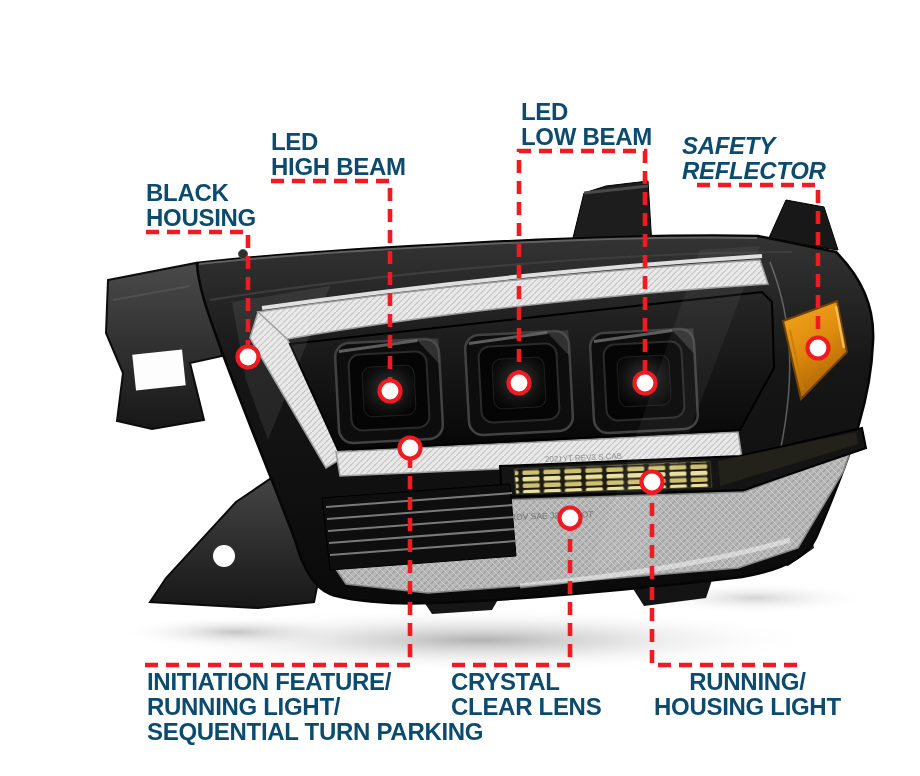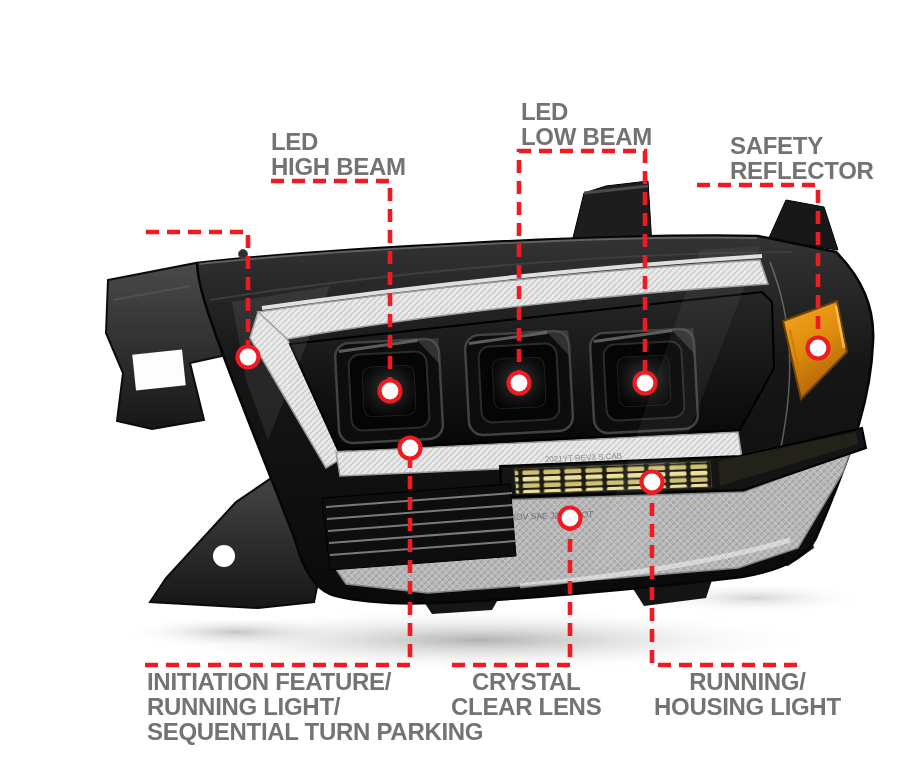--- a/index.html
+++ b/index.html
@@ -6,29 +6,29 @@
   html,body{margin:0;padding:0;background:#fff;}
   .stage{
     position:relative;width:920px;height:776px;background:#ffffff;
     overflow:hidden;font-family:"Liberation Sans",sans-serif;
   }
   .stage svg.art,.stage svg.overlay{position:absolute;left:0;top:0;}
   .stage svg.overlay{pointer-events:none;}
   .callout{
     position:absolute;
     font:600 24px/25px "Liberation Sans",sans-serif;
-    color:#737373;letter-spacing:-0.3px;white-space:nowrap;
+    color:#0c4a6e;letter-spacing:-0.3px;white-space:nowrap;
   }
   .callout .cl{display:block;}
   #co-black-housing{left:146px;top:180px;}
   #co-led-high-beam{left:271px;top:129px;}
   #co-led-low-beam{left:521px;top:99px;}
-  #co-safety-reflector{left:730px;top:133px;}
+  #co-safety-reflector{left:682px;top:133px;font-style:italic;}
   #co-initiation-feature{left:147px;top:669px;}
-  #co-crystal-clear-lens{left:451px;top:669px;text-align:center;}
+  #co-crystal-clear-lens{left:451px;top:669px;}
   #co-running-parking-light{left:654px;top:669px;text-align:center;}
   .leader-line{fill:none;stroke-width:4.6;stroke-dasharray:13 8;}
   .leader-dot{fill:#ffffff;stroke-width:4.2;}
 </style>
 </head>
 <body>
 
 <div class="stage">
 
   <svg class="art" width="920" height="776" viewBox="0 0 920 776">
@@ -181,20 +181,24 @@
       <path d="M329,543 L515,529" stroke="#9f9f9f" stroke-width="2" opacity="0.75" fill="none"></path>
       <path d="M330,555 L515,541" stroke="#9f9f9f" stroke-width="2" opacity="0.75" fill="none"></path>
     </g>
 
     <g>
       <path d="M232,302 L330,286 L268,440 L246,380 Z" fill="#ffffff" opacity="0.08"></path>
       <path d="M700,250 L760,246 L640,560 L590,570 Z" fill="#ffffff" opacity="0.05"></path>
     </g>
   </svg>
 
+  <div class="callout" id="co-black-housing">
+    <span class="cl">BLACK</span>
+    <span class="cl">HOUSING</span>
+  </div>
   <div class="callout" id="co-led-high-beam">
     <span class="cl">LED</span>
     <span class="cl">HIGH BEAM</span>
   </div>
   <div class="callout" id="co-led-low-beam">
     <span class="cl">LED</span>
     <span class="cl">LOW BEAM</span>
   </div>
   <div class="callout" id="co-safety-reflector">
     <span class="cl">SAFETY</span>

